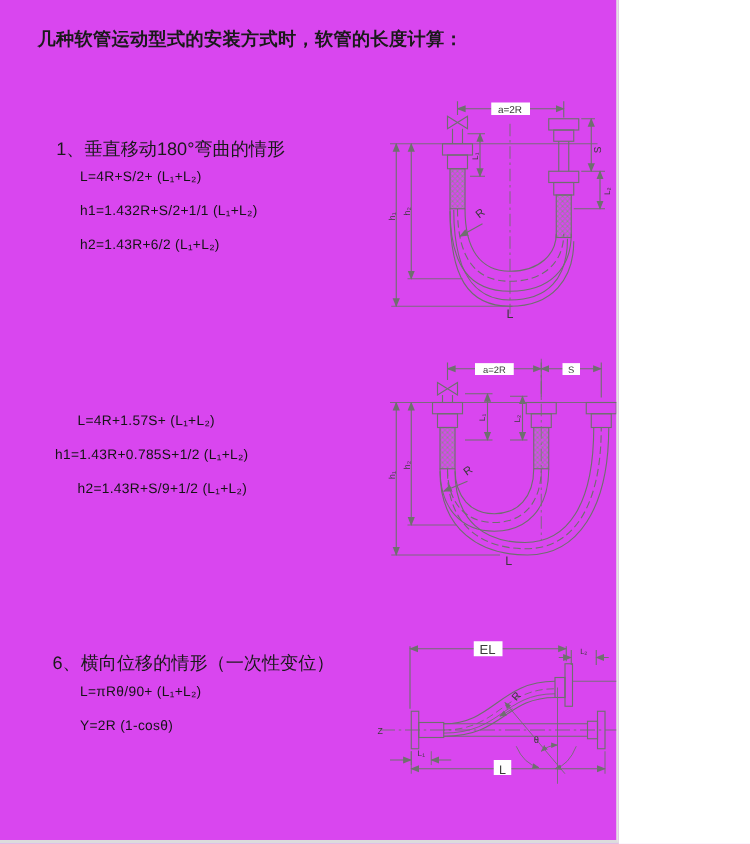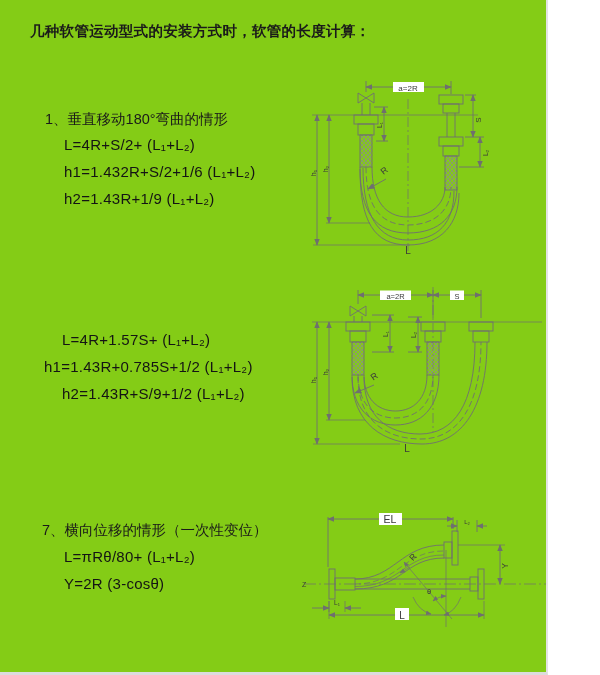--- a/index.html
+++ b/index.html
@@ -1,43 +1,43 @@
 <!DOCTYPE html>
 <html><head>
 <meta charset="utf-8">
 <style>
   html,body{margin:0;padding:0;background:#fff;}
-  .page{position:relative;width:548px;height:675px;background:#84cc16;overflow:hidden;
+  .page{position:relative;width:495px;height:675px;background:#d946ef;overflow:hidden;
         font-family:"Liberation Sans",sans-serif;color:#1a1a1a;box-sizing:border-box;
         border-right:2px solid #e3e3e3;border-bottom:3px solid #dcdcdc;}
   .title{position:absolute;left:30px;top:22px;font-size:14.5px;font-weight:600;letter-spacing:.3px;white-space:nowrap;}
   .heading{position:absolute;font-size:14.5px;font-weight:400;white-space:nowrap;}
-  .formula{position:absolute;font-size:15px;letter-spacing:.25px;color:#141414;white-space:nowrap;}
+  .formula{position:absolute;font-size:11px;letter-spacing:.25px;color:#141414;white-space:nowrap;}
   svg.diag{position:absolute;}
   svg.diag text{fill:#3a3a3a;font-family:"Liberation Sans",sans-serif;}
 </style>
 </head>
 <body>
 
 <div class="page">
 
   <div class="title">几种软管运动型式的安装方式时，软管的长度计算：</div>
 
   <div class="heading" style="left:45px;top:110px">1、垂直移动180°弯曲的情形</div>
   <div class="formula" style="left:64px;top:136px">L=4R+S/2+ (L₁+L₂)</div>
-  <div class="formula" style="left:64px;top:163px">h1=1.432R+S/2+1/6 (L₁+L₂)</div>
-  <div class="formula" style="left:64px;top:190px">h2=1.43R+1/9 (L₁+L₂)</div>
+  <div class="formula" style="left:64px;top:163px">h1=1.432R+S/2+1/1 (L₁+L₂)</div>
+  <div class="formula" style="left:64px;top:190px">h2=1.43R+6/2 (L₁+L₂)</div>
 
   <div class="formula" style="left:62px;top:331px">L=4R+1.57S+ (L₁+L₂)</div>
   <div class="formula" style="left:44px;top:358px">h1=1.43R+0.785S+1/2 (L₁+L₂)</div>
   <div class="formula" style="left:62px;top:385px">h2=1.43R+S/9+1/2 (L₁+L₂)</div>
 
-  <div class="heading" style="left:42px;top:521px">7、横向位移的情形（一次性变位）</div>
-  <div class="formula" style="left:64px;top:548px">L=πRθ/80+ (L₁+L₂)</div>
-  <div class="formula" style="left:64px;top:575px">Y=2R (3-cosθ)</div>
+  <div class="heading" style="left:42px;top:521px">6、横向位移的情形（一次性变位）</div>
+  <div class="formula" style="left:64px;top:548px">L=πRθ/90+ (L₁+L₂)</div>
+  <div class="formula" style="left:64px;top:575px">Y=2R (1-cosθ)</div>
 
   <svg class="diag" style="left:310px;top:73px" width="290" height="182" viewBox="0 0 290 182">
     <defs>
       <marker id="ar1" viewBox="0 0 10 10" refX="9" refY="5" markerWidth="8" markerHeight="8" orient="auto-start-reverse">
         <path d="M0,1 L10,5 L0,9 z" fill="#6f6f6f"></path>
       </marker>
       <pattern id="hb1" width="4" height="4" patternUnits="userSpaceOnUse">
         <path d="M0,4 L4,0 M0,0 L4,4" stroke="#8a8a8a" stroke-width="0.7" fill="none"></path>
       </pattern>
     </defs>

